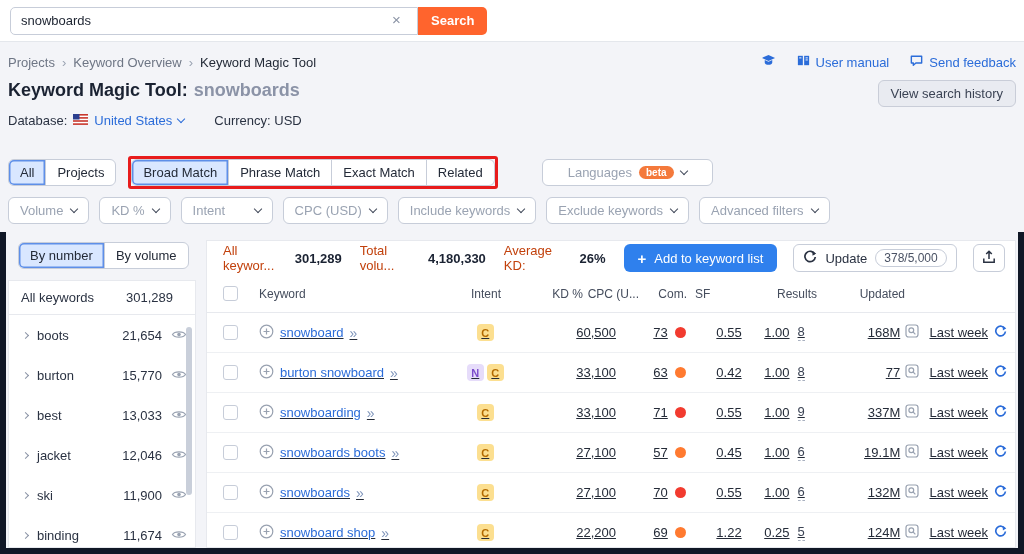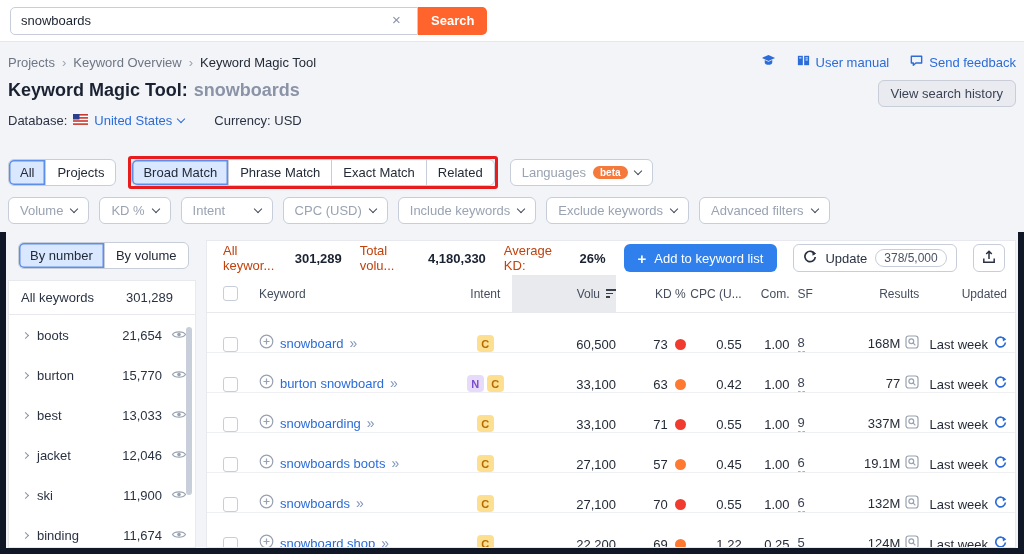--- a/index.html
+++ b/index.html
@@ -44,21 +44,21 @@
   .chev-r { display:inline-block; width:5px; height:5px; border-right:1.5px solid #8a93a5; border-bottom:1.5px solid #8a93a5; transform:rotate(-45deg); }
 
   
   .tabs-row { position:absolute; top:156px; left:8px; display:flex; align-items:center; gap:12px; }
   .seg { display:inline-flex; background:#fff; border:1px solid #c7cdd9; border-radius:6px; }
   .seg .opt { padding:5px 11px; font-size:13px; color:#242b38; border-left:1px solid #c7cdd9; cursor:pointer; white-space:nowrap; }
   .seg .opt:first-child { border-left:none; border-radius:5px 0 0 5px; }
   .seg .opt:last-child { border-radius:0 5px 5px 0; }
   .seg .opt.sel { background:#d9e7ff; box-shadow:inset 0 0 0 1.5px #5e8fe8; }
   .redbox { border:3px solid #e81c1c; border-radius:3px; display:inline-flex; }
-  .lang-pill { display:inline-flex; align-items:center; gap:7px; padding:5px 11px; border:1px solid #c7cdd9; border-radius:6px; background:#fff; color:#9aa3b2; font-size:13px; cursor:pointer; }
+  .lang-pill { display:inline-flex; align-items:center; gap:7px; padding:5px 25px; border:1px solid #c7cdd9; border-radius:6px; background:#fff; color:#9aa3b2; font-size:13px; cursor:pointer;margin-left:32px; }
   .beta-badge { background:#f4793b; color:#fff; font-size:10px; font-weight:bold; padding:1px 7px; border-radius:8px; }
 
   
   .filters-row { position:absolute; top:197px; left:8px; display:flex; align-items:center; gap:10px; }
   .filter-pill { display:inline-flex; align-items:center; gap:8px; padding:5px 11px; border:1px solid #c7cdd9; border-radius:6px; background:#fff; color:#9aa3b2; font-size:13px; cursor:pointer; white-space:nowrap; }
   .filter-pill.wide { min-width:92px; justify-content:space-between; }
 
   
   .side-toggle { position:absolute; top:242px; left:18px; }
   .sidebar { position:absolute; top:280px; left:8px; width:188px; bottom:6px; background:#fff; border:1px solid #e7e9ee; overflow:hidden; }
@@ -74,21 +74,21 @@
   .stat-label { color:#c2410c; }
   .stat-value { color:#1a2232; font-weight:bold; margin-right:12px; }
   .add-btn { margin-left:auto; display:flex; align-items:center; gap:8px; background:#2f80ed; color:#fff; border:none; border-radius:6px; height:28px; padding:0 14px; font-size:13px; cursor:pointer; font-family:"Liberation Sans", sans-serif; white-space:nowrap; }
   .add-btn .plus { font-size:15px; font-weight:bold; }
   .update-btn { margin-left:10px; display:flex; align-items:center; gap:8px; background:#fff; border:1px solid #c7cdd9; border-radius:6px; height:28px; padding:0 9px; font-size:13px; color:#2a3242; cursor:pointer; font-family:"Liberation Sans", sans-serif; white-space:nowrap; }
   .count-pill { border:1px solid #c7cdd9; border-radius:10px; padding:1px 8px; font-size:12px; color:#4a5264; }
   .export-btn { margin-left:10px; width:34px; height:28px; background:#fff; border:1px solid #c7cdd9; border-radius:6px; display:flex; align-items:center; justify-content:center; cursor:pointer; }
 
   
   .thead { display:flex; align-items:stretch; height:38px; padding:0 8px 0 16px; border-bottom:1px solid #e7e9ee; font-size:12px; color:#454d5d; }
-  .trow { display:flex; align-items:flex-end; height:40px; padding:0 8px 0 16px; border-bottom:1px solid #eef0f3; font-size:13px; }
+  .trow { display:flex; align-items:center; height:40px; padding:0 8px 0 16px; border-bottom:1px solid #eef0f3; font-size:13px;text-decoration:underline; }
   .cell { display:flex; align-items:center; }
   .thead .cell { align-items:center; }
   .c-check { width:36px; }
   .c-kw   { width:200px; gap:6px; }
   .c-int  { width:54px; justify-content:center; gap:3px; }
   .c-vol  { width:104px; justify-content:flex-end; }
   .c-kd   { width:70px; justify-content:flex-end; gap:7px; }
   .c-cpc  { width:56px; justify-content:flex-end; }
   .c-com  { width:48px; justify-content:flex-end; }
   .c-sf   { width:36px; justify-content:flex-start; padding-left:8px; }
@@ -330,28 +330,20 @@
   <div class="thead">
     <div class="cell c-check">
         <span class="cbx"></span>
       </div>
     <div class="cell c-kw">
         <span>Keyword</span>
       </div>
     <div class="cell c-int">
         <span>Intent</span>
       </div>
-    <div class="cell c-vol">
-        <span>Volu</span>
-        <span class="sort-ico">
-          <i></i>
-          <i></i>
-          <i></i>
-        </span>
-      </div>
     <div class="cell c-kd">
         <span>KD %</span>
       </div>
     <div class="cell c-cpc">
         <span>CPC (U...</span>
       </div>
     <div class="cell c-com">
         <span>Com.</span>
       </div>
     <div class="cell c-sf">

